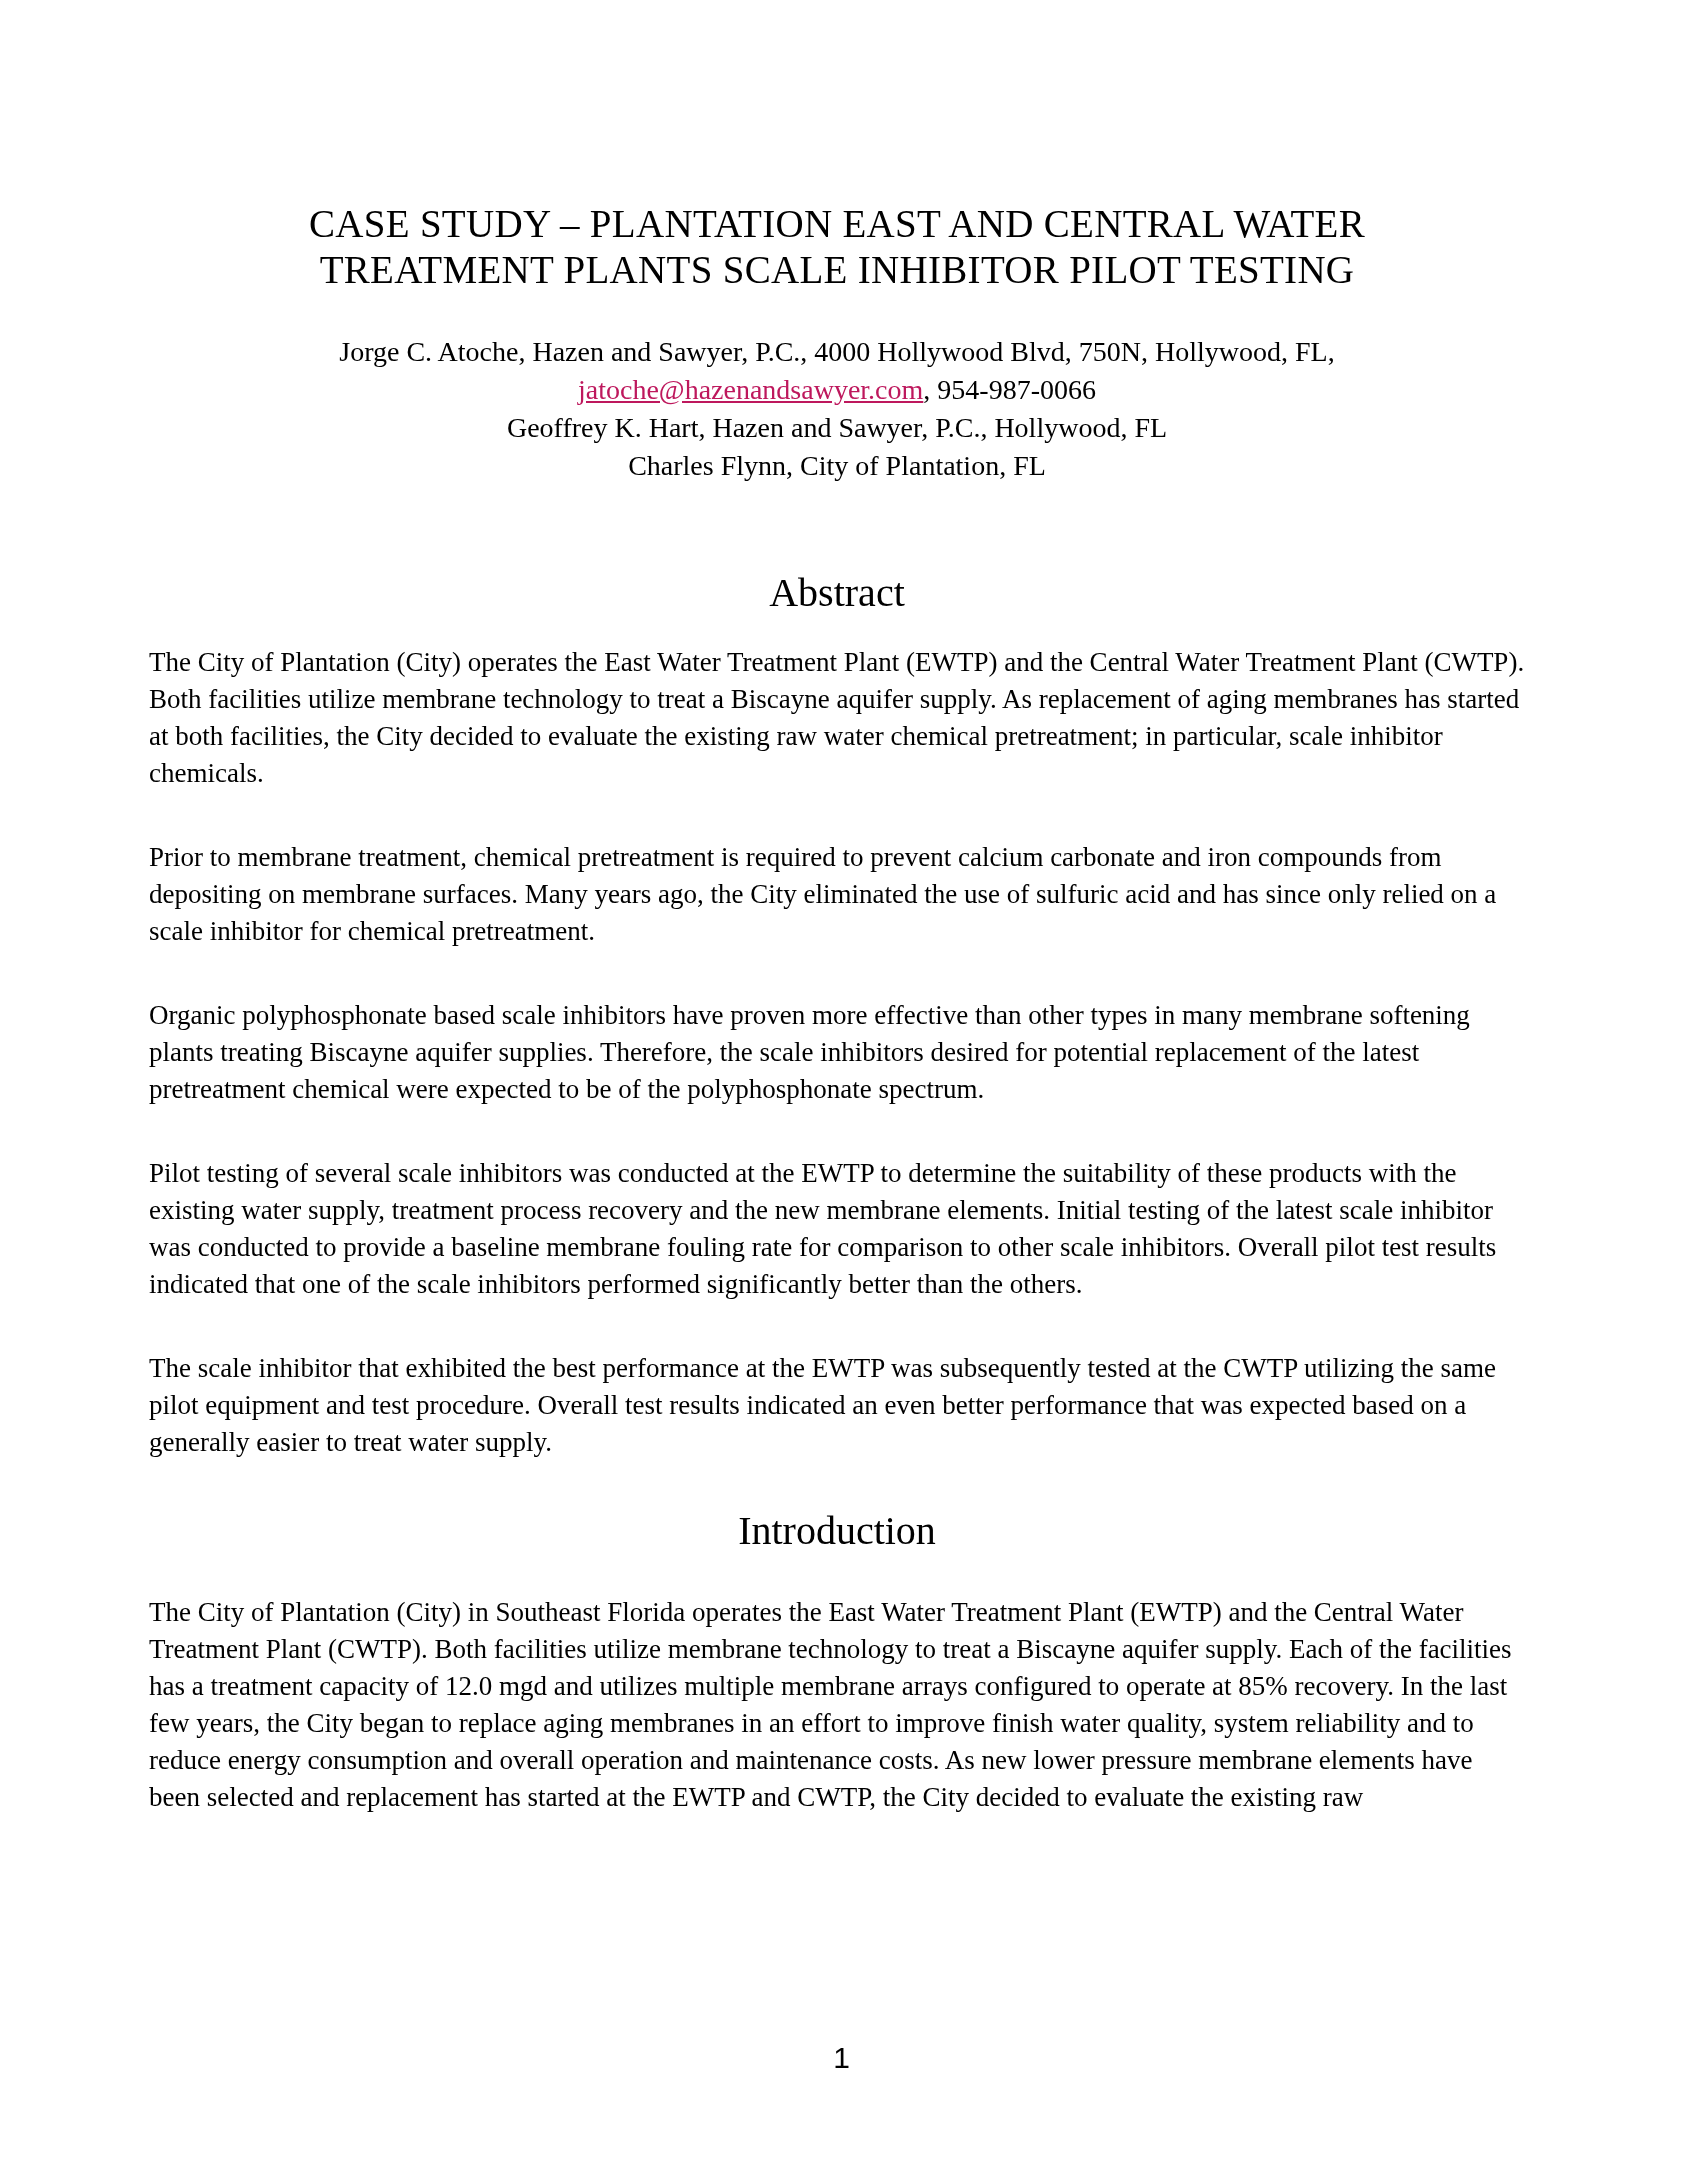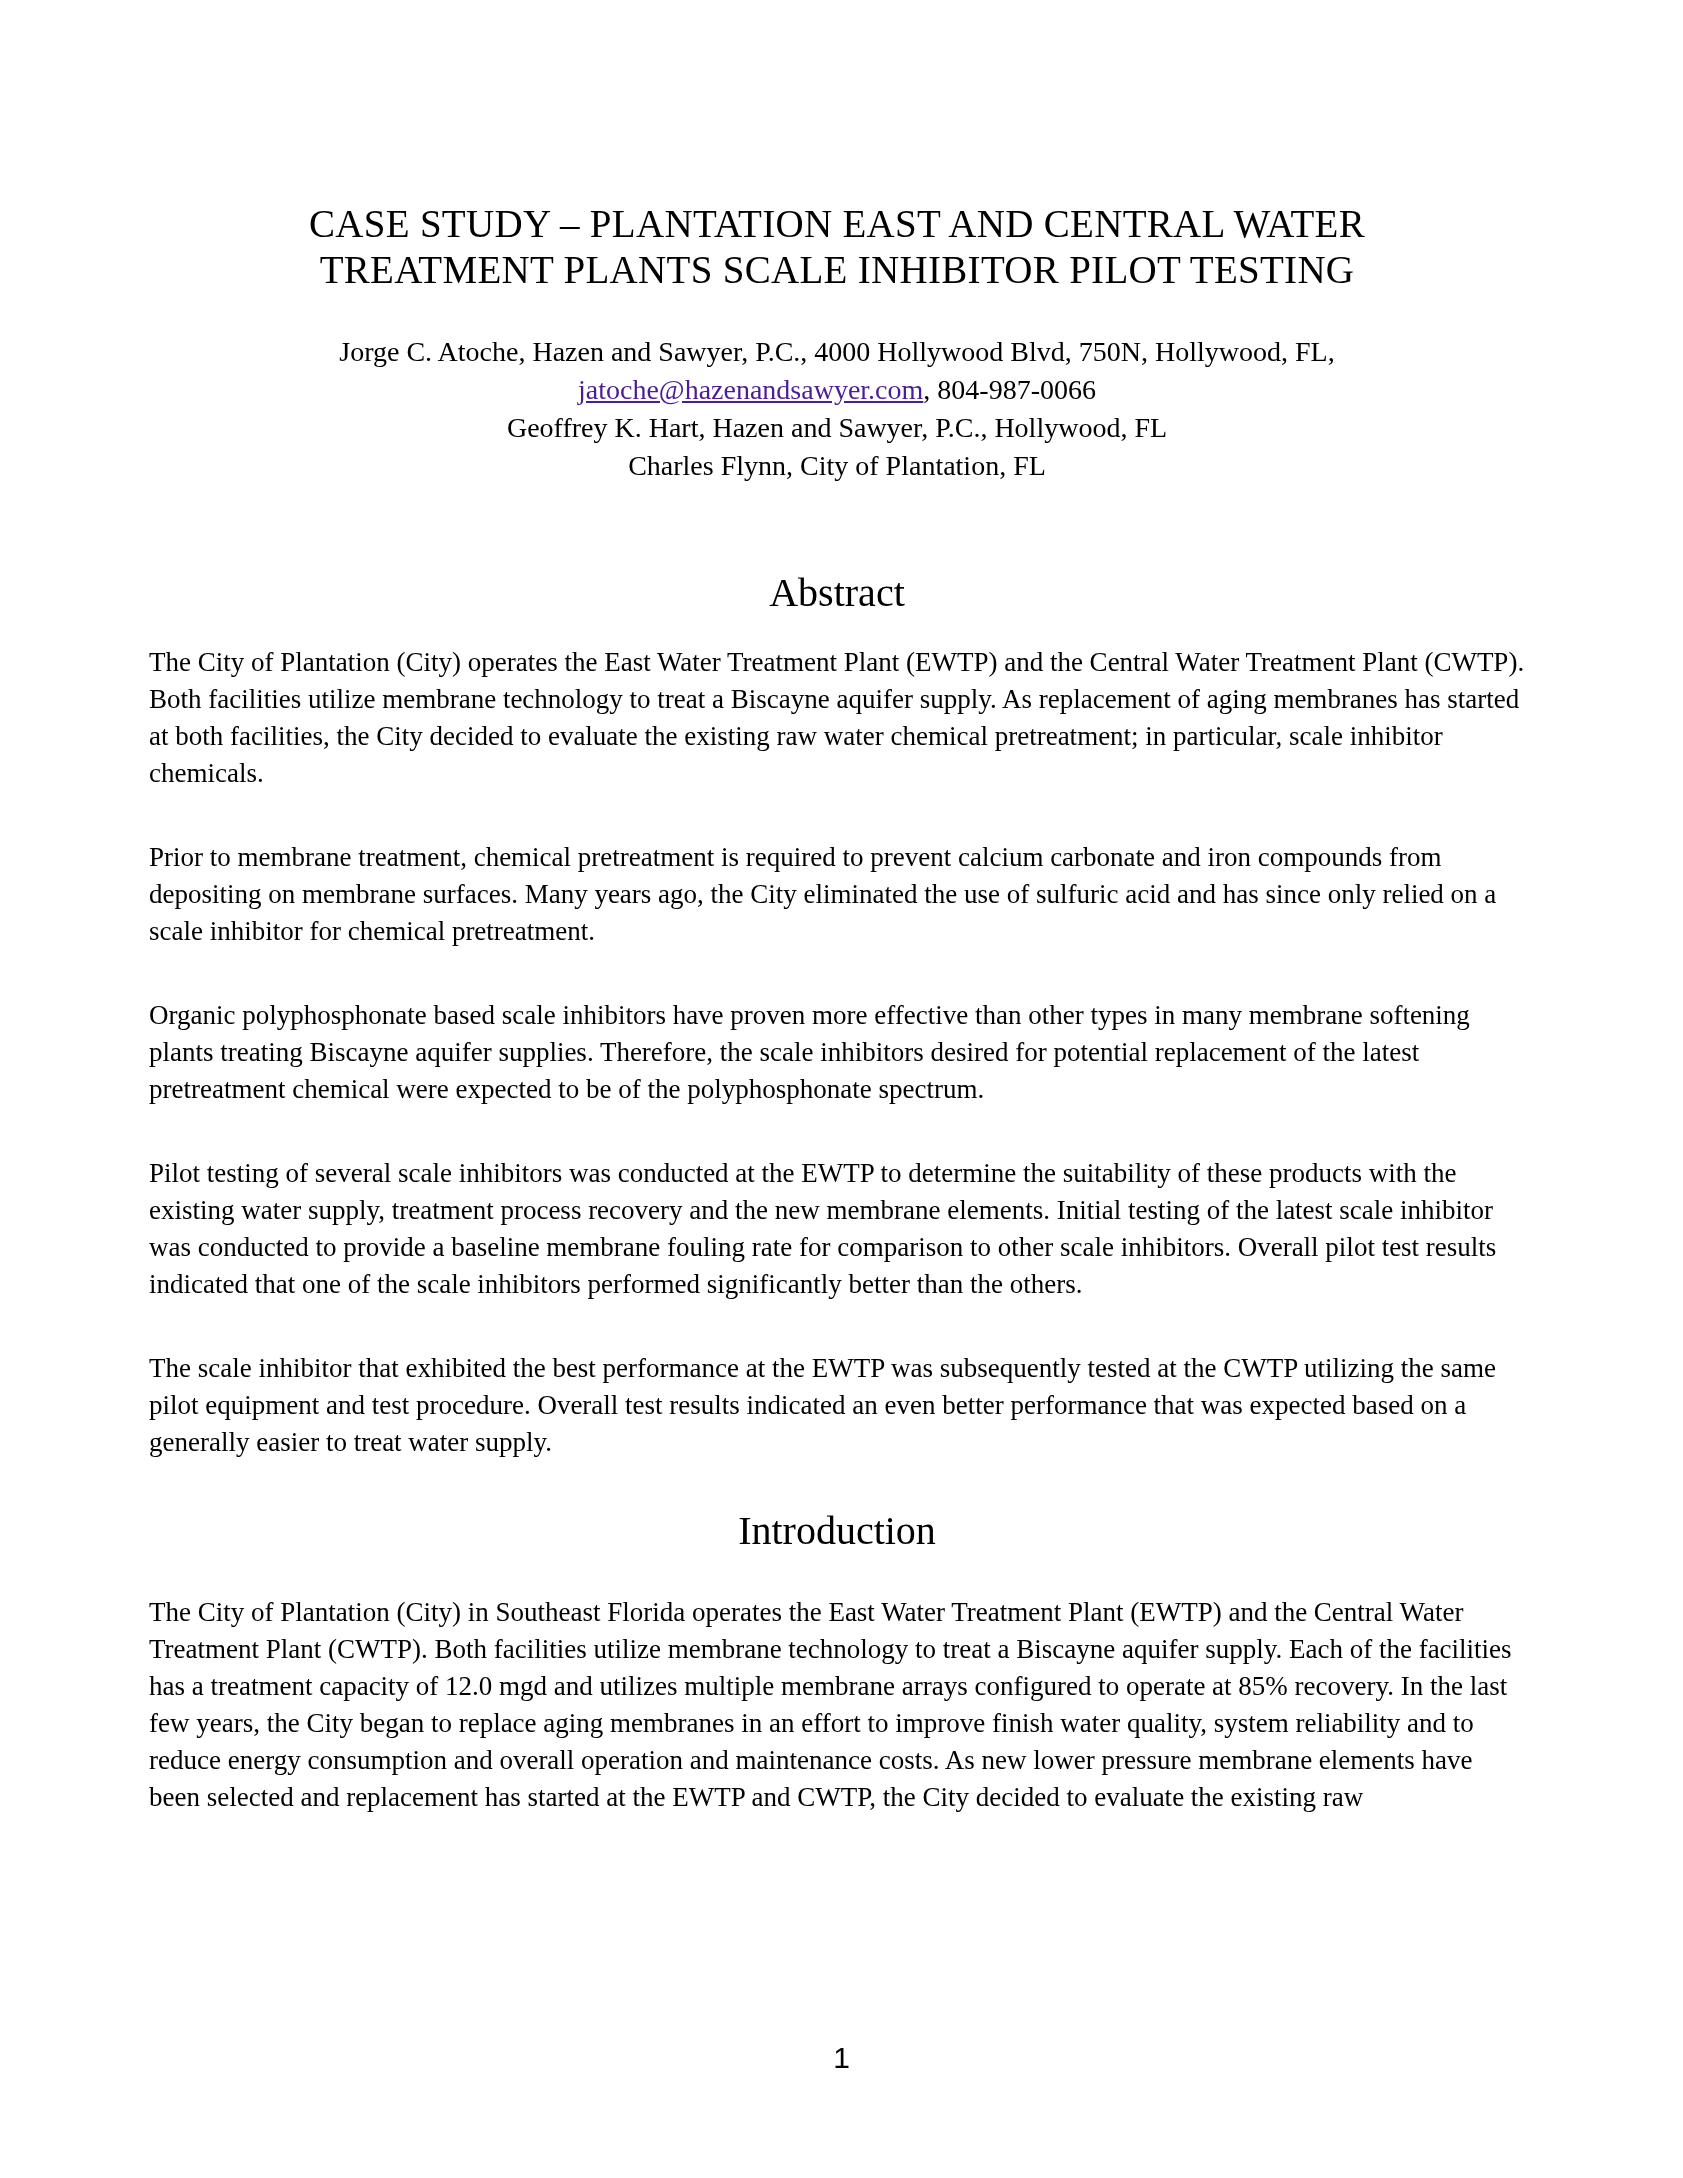--- a/index.html
+++ b/index.html
@@ -32,21 +32,21 @@
     letter-spacing: 0.3px;
   }
   .title .tline { display: block; }
   .authors {
     margin-top: 40px;
     font-size: 28px;
     line-height: 38px;
     text-align: center;
   }
   .email-link {
-    color: #4c1d95;
+    color: #be185d;
     text-decoration: underline;
     cursor: pointer;
   }
   .heading {
     font-weight: 400;
     font-size: 40px;
     line-height: 46px;
     text-align: center;
     margin: 0;
   }
@@ -77,21 +77,21 @@
   <div class="content">
 
     <h1 class="title">
       <span class="tline">CASE STUDY – PLANTATION EAST AND CENTRAL WATER</span>
       <span class="tline">TREATMENT PLANTS SCALE INHIBITOR PILOT TESTING</span>
     </h1>
 
     <div class="authors">
       <div>Jorge C. Atoche, Hazen and Sawyer, P.C., 4000 Hollywood Blvd, 750N, Hollywood, FL,</div>
       <div>
-        <a class="email-link" href="#">jatoche@hazenandsawyer.com</a><span>, 804-987-0066</span>
+        <a class="email-link" href="#">jatoche@hazenandsawyer.com</a><span>, 954-987-0066</span>
       </div>
       <div>Geoffrey K. Hart, Hazen and Sawyer, P.C., Hollywood, FL</div>
       <div>Charles Flynn, City of Plantation, FL</div>
     </div>
 
     <h2 class="heading abstract-heading">Abstract</h2>
 
     <p class="body-par">The City of Plantation (City) operates the East Water Treatment Plant (EWTP) and the Central Water Treatment Plant (CWTP). Both facilities utilize membrane technology to treat a Biscayne aquifer supply. As replacement of aging membranes has started at both facilities, the City decided to evaluate the existing raw water chemical pretreatment; in particular, scale inhibitor chemicals.</p>
     <p class="body-par">Prior to membrane treatment, chemical pretreatment is required to prevent calcium carbonate and iron compounds from depositing on membrane surfaces. Many years ago, the City eliminated the use of sulfuric acid and has since only relied on a scale inhibitor for chemical pretreatment.</p>
     <p class="body-par">Organic polyphosphonate based scale inhibitors have proven more effective than other types in many membrane softening plants treating Biscayne aquifer supplies. Therefore, the scale inhibitors desired for potential replacement of the latest pretreatment chemical were expected to be of the polyphosphonate spectrum.</p>

